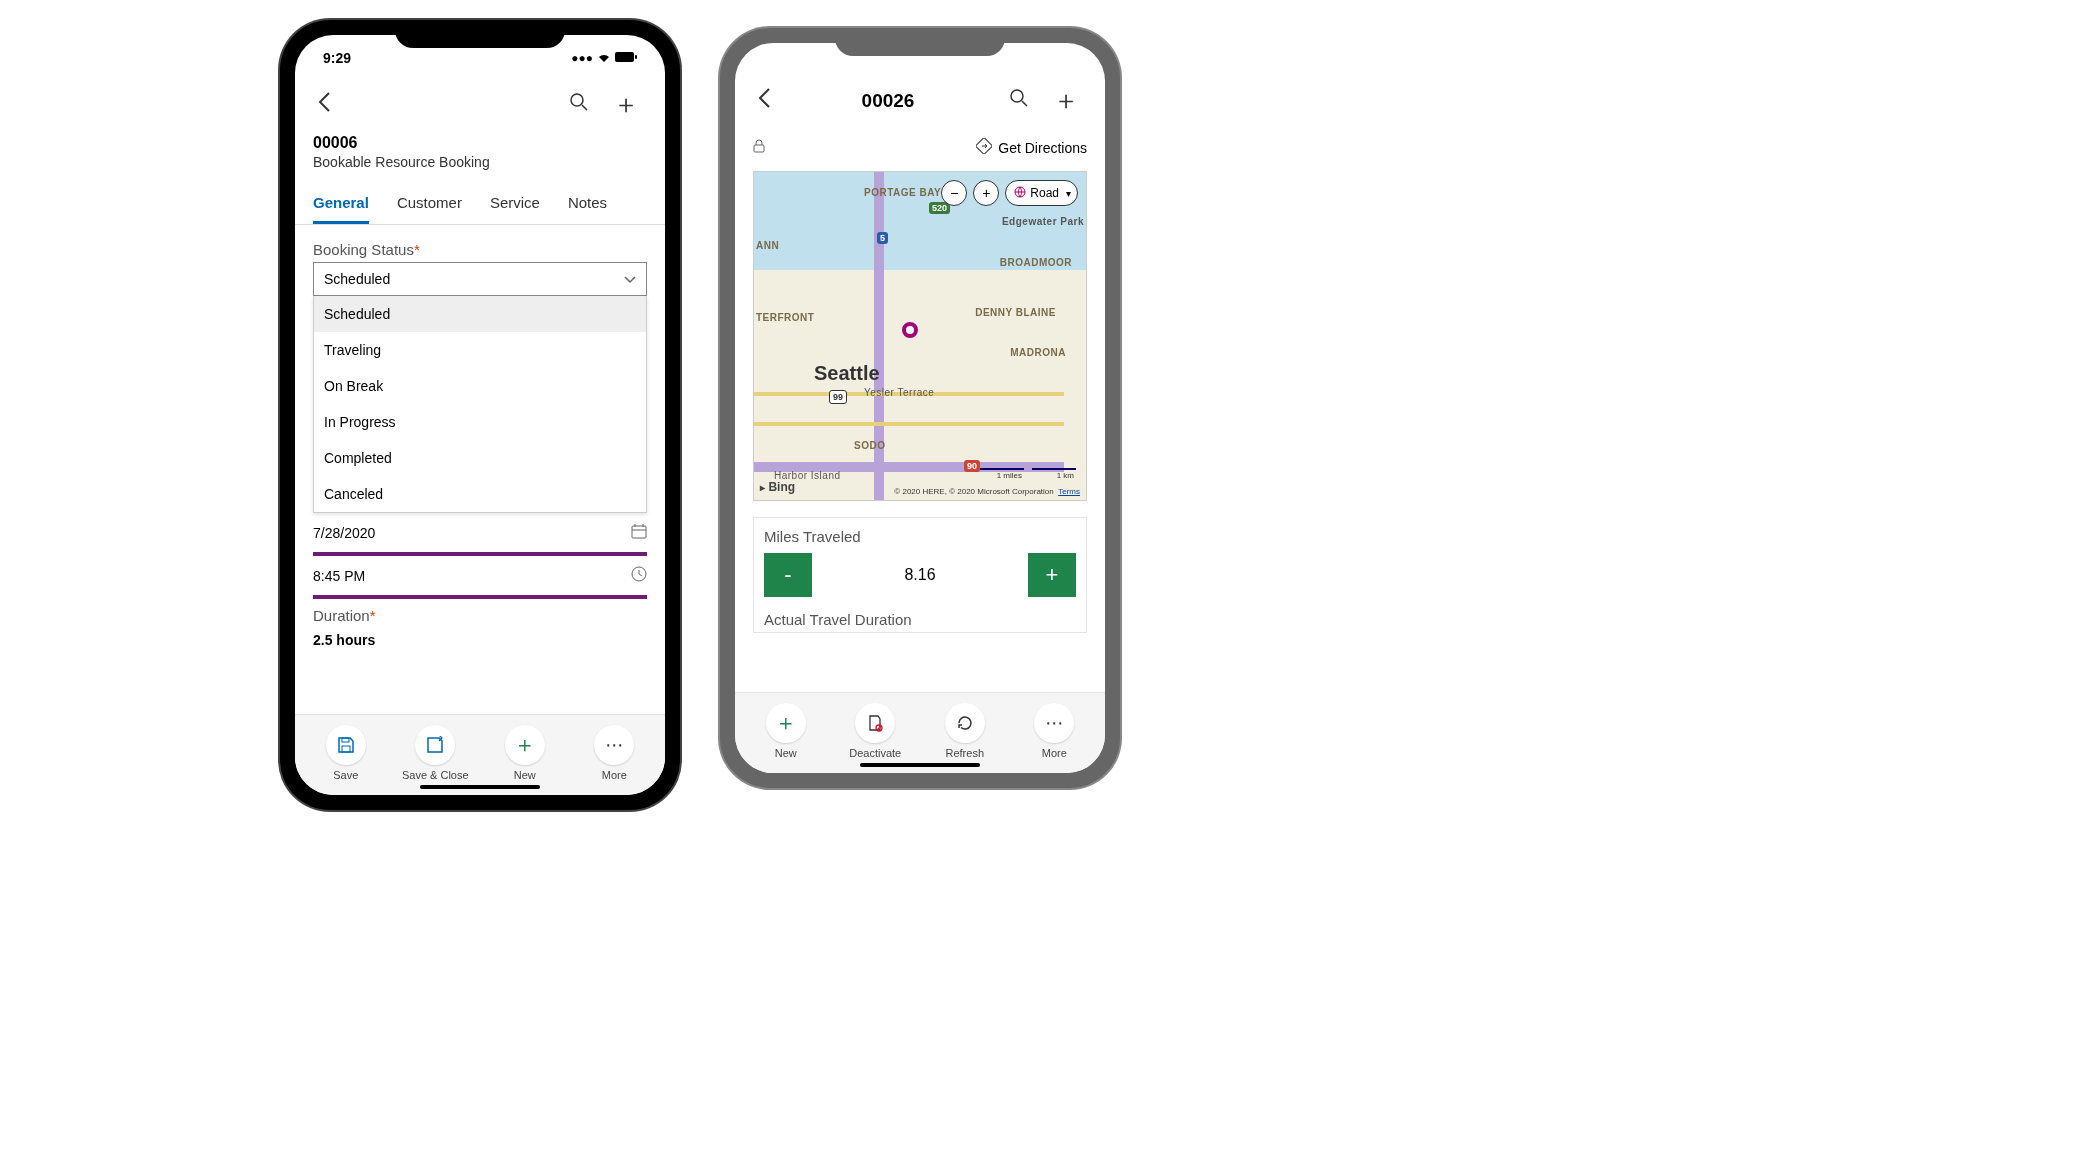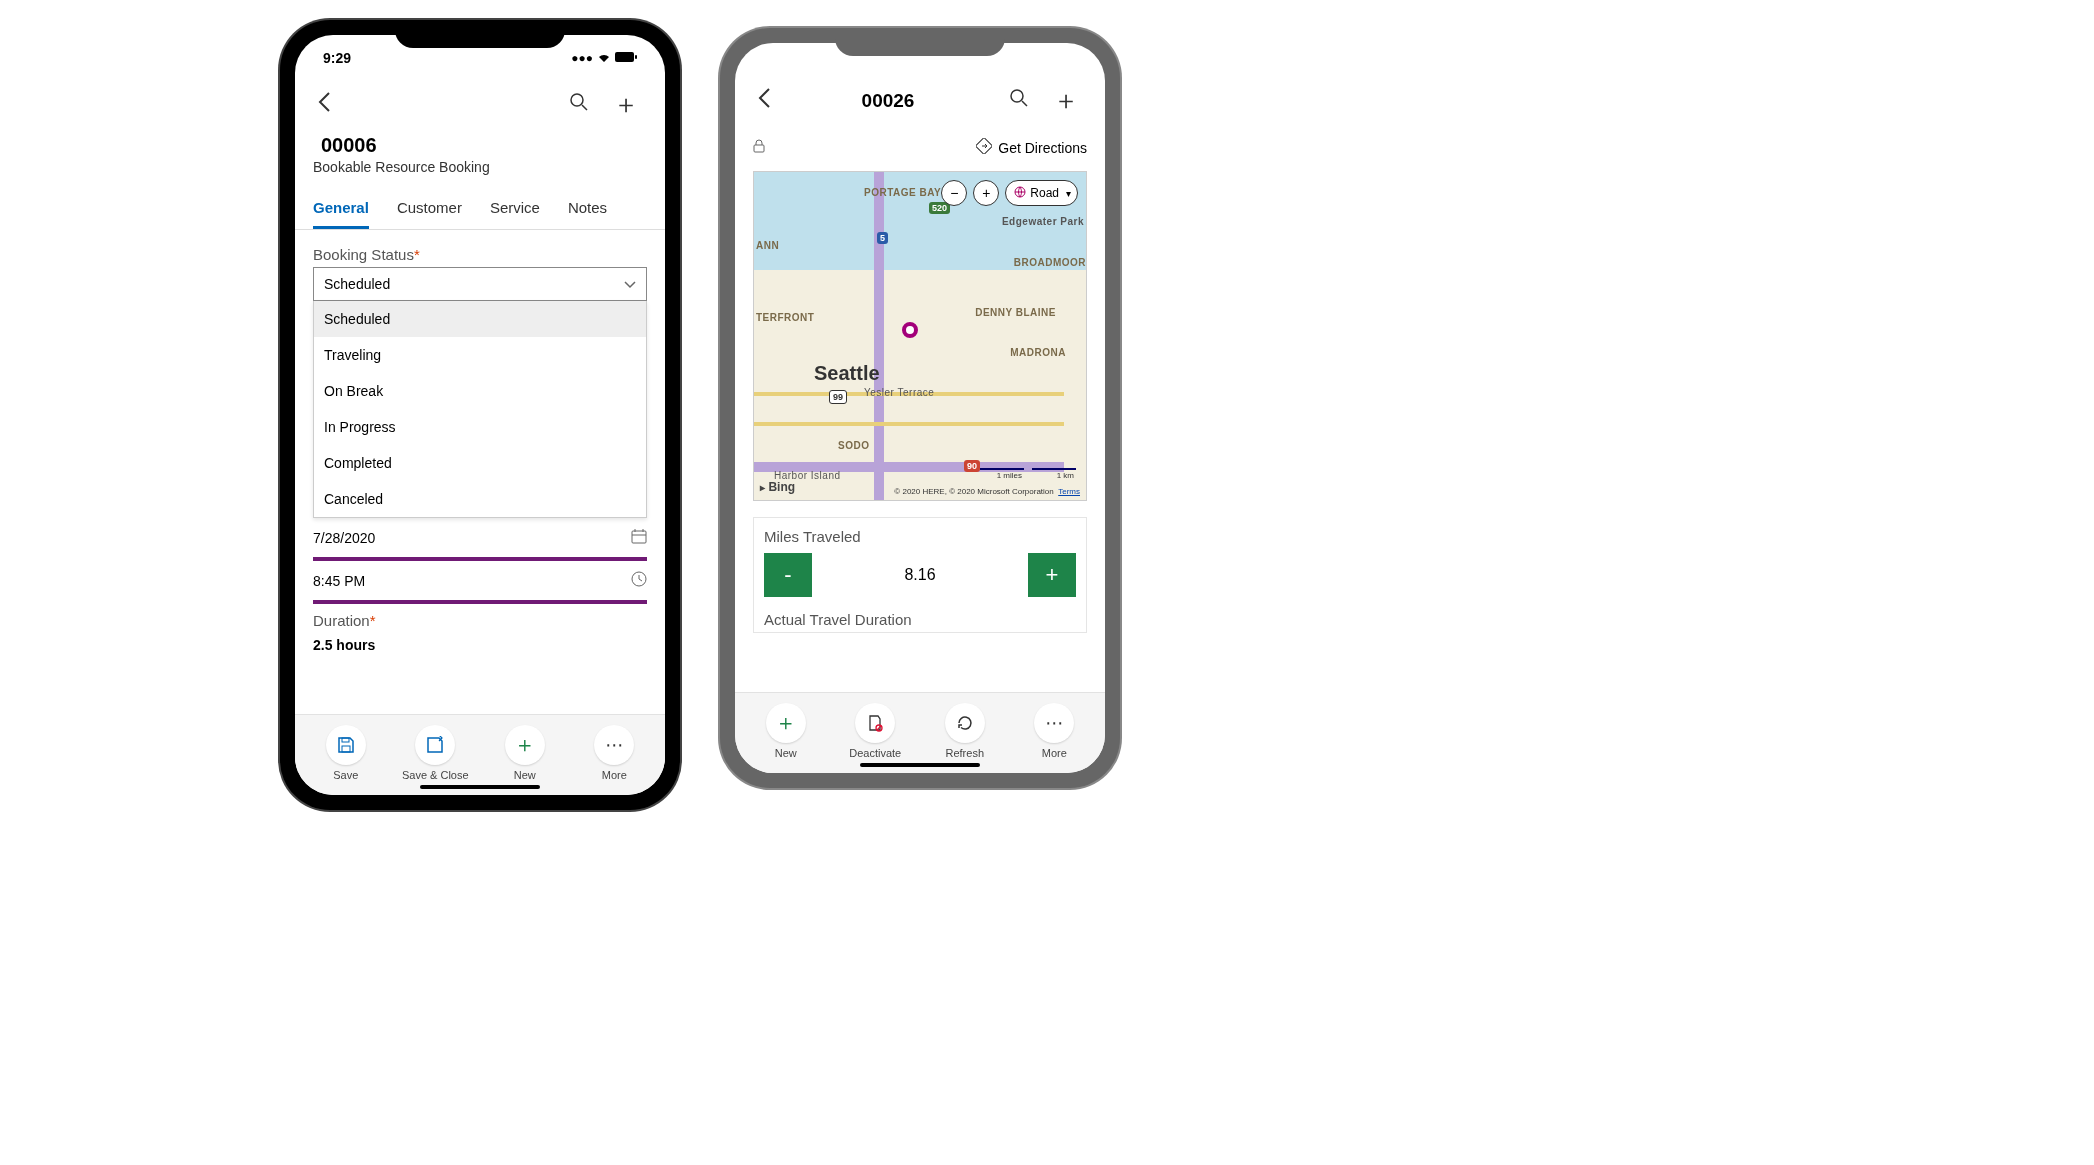--- a/index.html
+++ b/index.html
@@ -60,21 +60,21 @@
     gap: 8px;
   }
   .topbar .fill { flex: 1; }
   .topbar .title { font-size: 19px; font-weight: 600; text-align: center; }
   .back-chevron { font-size: 26px; color: #333; cursor: pointer; padding: 0 4px;}
   .icon-btn { font-size: 20px; color: #333; padding: 4px 8px; cursor: pointer; }
   .icon-btn.light { font-weight: 300; font-size: 26px; }
   .record-title {
     padding: 0 18px 4px;
   }
-  .record-title h1 { font-size: 20px; font-weight: 700; margin-left: 8px; }
+  .record-title h1 { font-size: 16px; font-weight: 700; }
   .record-title .sub { font-size: 14px; color: #333; margin-top: 2px;}
   .tabs {
     display: flex;
     border-bottom: 1px solid #ddd;
     padding: 0 18px;
     gap: 28px;
     margin-top: 10px;
   }
   .tab {
     padding: 10px 0 10px;
@@ -501,25 +501,25 @@
       <div class="map-road" style="left:0;top:220px;width:310px;height:4px;"></div>
       <div class="map-road" style="left:0;top:250px;width:310px;height:4px;"></div>
 
       <span class="shield" style="left:123px;top:60px">5</span>
       <span class="shield" style="left:175px;top:30px;background:#3a7a3a">520</span>
       <span class="shield" style="left:75px;top:218px;background:#fff;color:#333;border:1px solid #333">99</span>
       <span class="shield red" style="left:210px;top:288px">90</span>
 
       <span class="map-label" style="left:110px;top:15px">PORTAGE BAY</span>
       <span class="map-label" style="right:2px;top:44px;color:#555">Edgewater Park</span>
-      <span class="map-label" style="right:0;top:85px">BROADMOOR</span>
+      <span class="map-label" style="right:14px;top:85px">BROADMOOR</span>
       <span class="map-label" style="right:30px;top:135px">DENNY BLAINE</span>
       <span class="map-label" style="right:20px;top:175px">MADRONA</span>
       <span class="map-label" style="left:110px;top:215px;color:#555;font-weight:400">Yesler Terrace</span>
-      <span class="map-label" style="left:84px;top:268px">SODO</span>
+      <span class="map-label" style="left:100px;top:268px">SODO</span>
       <span class="map-label" style="left:2px;top:68px">ANN</span>
       <span class="map-label" style="left:2px;top:140px">TERFRONT</span>
       <span class="map-label" style="left:20px;top:298px;color:#555;font-weight:400">Harbor Island</span>
 
       <span class="map-city">Seattle</span>
       <div class="map-pin"></div>
 
       <div class="map-controls">
         <div class="zoom-btn">−</div>
         <div class="zoom-btn">+</div>

